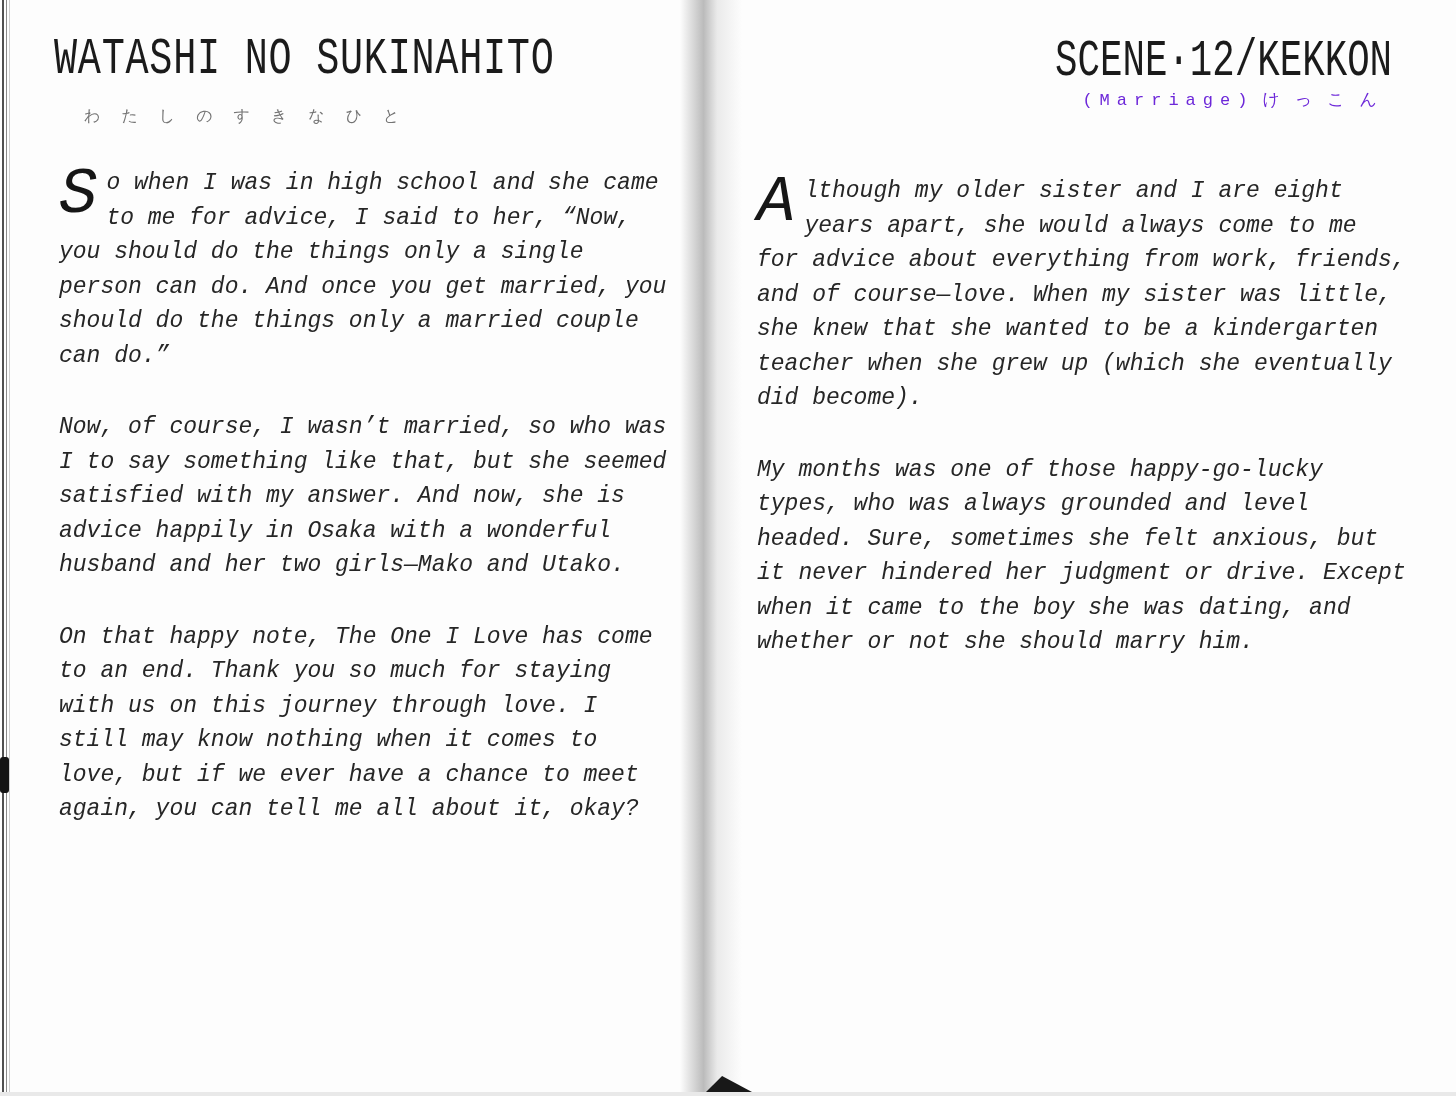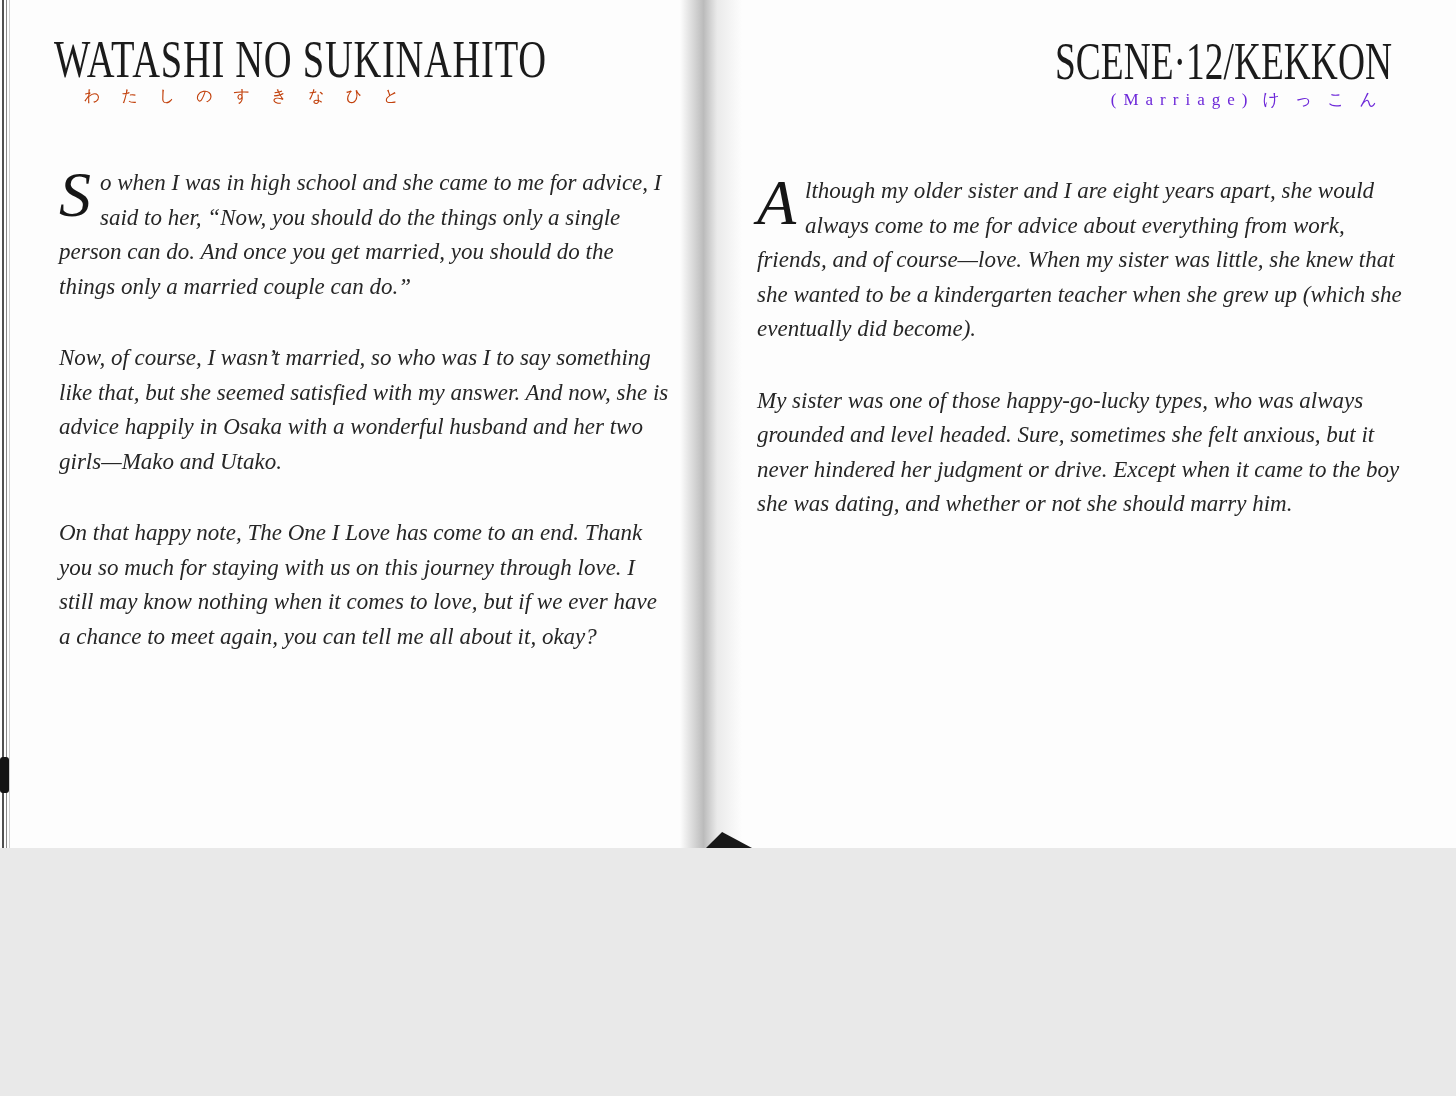--- a/index.html
+++ b/index.html
@@ -1,33 +1,33 @@
 <!DOCTYPE html>
 <html><head>
 <meta charset="utf-8">
 <style>
   html,body{margin:0;padding:0;background:#e9e9e9;}
   .spread{
     position:relative;
-    width:1456px;height:848px;
+    width:1456px;height:1092px;
     background:#fdfdfd;
     overflow:hidden;
-    font-family:Liberation Serif, serif;
+    font-family:Liberation Mono, monospace;
   }
 
   
   .left-header{position:absolute;left:54px;top:34px;}
   .left-title{
     font-size:52px;color:#1b1b1b;white-space:nowrap;
     transform:scaleX(0.74);transform-origin:left top;
     letter-spacing:1px;line-height:1.0;
   }
   .left-subtitle{
-    margin-top:0;padding-left:30px;
-    font-size:16px;letter-spacing:21px;color:#c2410c;white-space:nowrap;
+    margin-top:20px;padding-left:30px;
+    font-size:16px;letter-spacing:21px;color:#737373;white-space:nowrap;
   }
 
   .right-header{position:absolute;right:64px;top:36px;text-align:right;}
   .right-title{
     font-size:52px;color:#1b1b1b;white-space:nowrap;
     display:inline-block;
     transform:scaleX(0.72);transform-origin:right top;
     line-height:1.0;
   }
   .right-subtitle{font-size:17px;color:#6d28d9;white-space:nowrap;}
@@ -106,18 +106,18 @@
     <div class="right-header">
       <div class="right-title">SCENE·12/KEKKON</div>
       <div class="right-subtitle">
         <span class="sub-en">(Marriage)</span><span class="sub-jp">けっこん</span>
       </div>
     </div>
 
     <div class="text-col text-right">
       <p class="para"><span class="dropcap">A</span><span>lthough my older sister and I are eight years apart, she would always come to me for advice about everything from work, friends, and of course—love. When my sister was little, she knew that she wanted to be a kindergarten teacher when she grew up (which she eventually did become).</span></p>
 
-      <p class="para"><span>My sister was one of those happy-go-lucky types, who was always grounded and level headed. Sure, sometimes she felt anxious, but it never hindered her judgment or drive. Except when it came to the boy she was dating, and whether or not she should marry him.</span></p>
+      <p class="para"><span>My months was one of those happy-go-lucky types, who was always grounded and level headed. Sure, sometimes she felt anxious, but it never hindered her judgment or drive. Except when it came to the boy she was dating, and whether or not she should marry him.</span></p>
 
     </div>
   </div>
 
 </div>
 
 </body></html>

